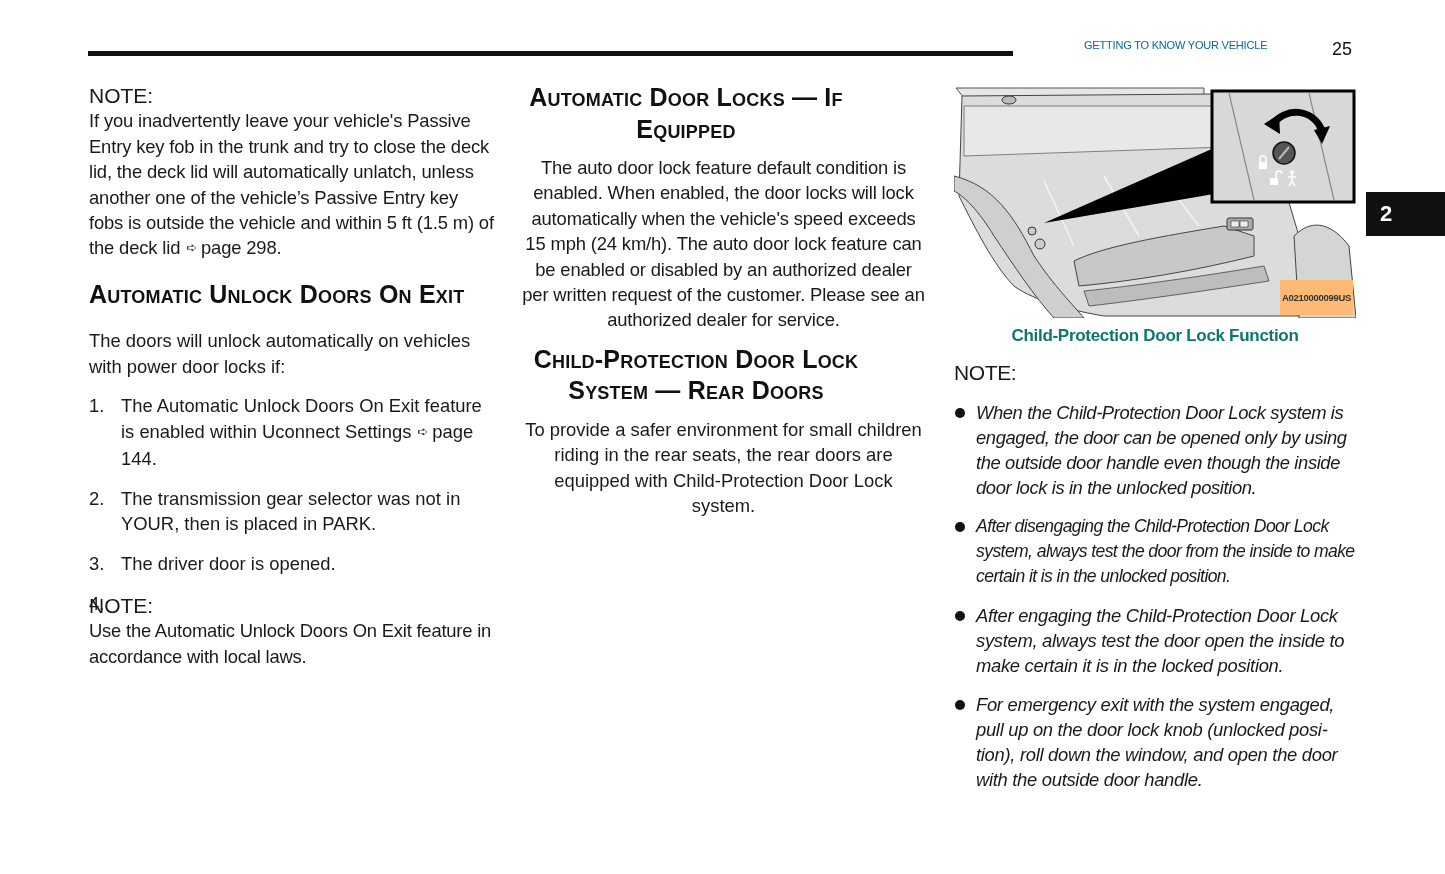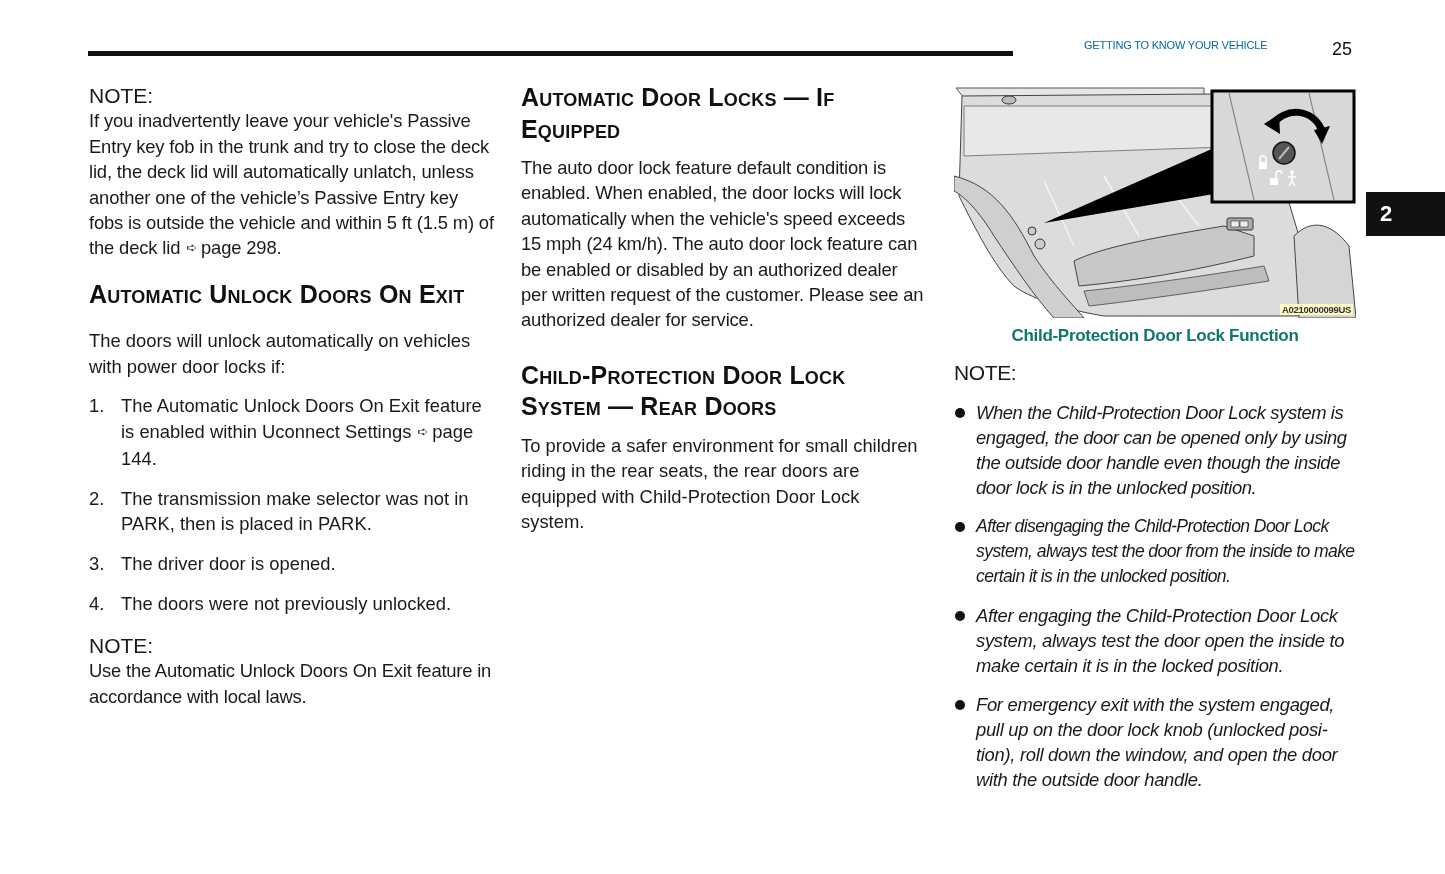--- a/index.html
+++ b/index.html
@@ -15,21 +15,21 @@
   }
   .page-number {
     position: absolute; left: 1332px; top: 39px; font-size: 18px; color: #111;
   }
   .chapter-tab {
     position: absolute; left: 1366px; top: 192px; width: 79px; height: 44px; background: #111;
     color: #fff; font-weight: bold; font-size: 22px; line-height: 44px; padding-left: 14px; box-sizing: border-box;
   }
   .col { position: absolute; top: 80px; }
   .col1 { left: 89px; width: 405px; }
-  .col2 { left: 521px; width: 405px; }
+  .col2 { left: 521px; width: 405px; text-align: center; }
   .col3 { left: 954px; width: 405px; }
   .body-text { font-size: 18.4px; line-height: 25.4px; margin: 0; }
   .note-label { font-size: 21px; line-height: 25.4px; margin: 0; }
   .heading {
     font-weight: bold; font-variant: small-caps; font-size: 25px; line-height: 31.5px;
     margin: 0; color: #111; letter-spacing: 0.2px;
   }
   .xref { font-size: 13px; color: #333; margin: 0 4px 0 6px; position: relative; top: -2px; }
   ol.steps { list-style: none; margin: 0; padding: 0; }
   ol.steps li { position: relative; padding-left: 32px; font-size: 18.4px; line-height: 25.4px; margin-bottom: 14.6px; }
@@ -40,22 +40,22 @@
     position: absolute; left: 1px; top: 8px; width: 10px; height: 10px; border-radius: 50%; background: #111;
   }
   .figure {
     position: relative; width: 402px; height: 232px; background: #fff; overflow: hidden;
   }
   .fig-caption {
     font-weight: bold; font-size: 17px; text-align: center; margin-top: 8px; width: 402px;
     letter-spacing: -0.3px; color: #0f766e;
   }
   .fig-code {
-    position: absolute; right: 3px; bottom: 3px; background: #fef9c3; font-size: 9.5px; font-weight: bold;
-    color: #333; padding: 0 2px; letter-spacing: -0.3px;
+    position: absolute; right: 3px; bottom: 3px; background: #fdba74; font-size: 9.5px; font-weight: bold;
+    color: #333; padding: 12px 2px; letter-spacing: -0.3px;
   }
 </style>
 </head>
 <body>
 
 <div class="top-rule"></div>
 <div class="running-head">GETTING TO KNOW YOUR VEHICLE</div>
 <div class="page-number">25</div>
 <div class="chapter-tab">2</div>
 
@@ -66,39 +66,38 @@
   </p>
   <h2 class="heading" style="margin-top:16px;">Automatic Unlock Doors On Exit</h2>
   <p class="body-text" style="margin-top:18px;">The doors will unlock automatically on vehicles with power door locks if:</p>
   <ol class="steps" style="margin-top:14px;">
     <li>
       <span class="num">1.</span>
       <span>The Automatic Unlock Doors On Exit feature is enabled within Uconnect Settings</span><span class="xref">➪</span><span>page 144.</span>
     </li>
     <li>
       <span class="num">2.</span>
-      <span>The transmission make selector was not in PARK, then is placed in PARK.</span>
+      <span>The transmission gear selector was not in YOUR, then is placed in PARK.</span>
     </li>
     <li>
       <span class="num">3.</span>
       <span>The driver door is opened.</span>
     </li>
     <li>
       <span class="num">4.</span>
-      <span>The doors were not previously unlocked.</span>
     </li>
   </ol>
   <p class="note-label" style="margin-top:16px;">NOTE:</p>
   <p class="body-text" style="letter-spacing:-0.2px;">Use the Automatic Unlock Doors On Exit feature in accordance with local laws.</p>
 </div>
 
 <div class="col col2">
   <h2 class="heading" style="margin-top:2px;width:330px;">Automatic Door Locks — If Equipped</h2>
   <p class="body-text" style="margin-top:10px;letter-spacing:-0.15px;">The auto door lock feature default condition is enabled. When enabled, the door locks will lock automatically when the vehicle's speed exceeds 15 mph (24 km/h). The auto door lock feature can be enabled or disabled by an authorized dealer per written request of the customer. Please see an authorized dealer for service.</p>
-  <h2 class="heading" style="margin-top:27px;width:350px;">Child-Protection Door Lock System — Rear Doors</h2>
+  <h2 class="heading" style="margin-top:11px;width:350px;">Child-Protection Door Lock System — Rear Doors</h2>
   <p class="body-text" style="margin-top:10px;">To provide a safer environment for small children riding in the rear seats, the rear doors are equipped with Child-Protection Door Lock system.</p>
 </div>
 
 <div class="col col3" style="top:86px;">
   <div class="figure">
     <svg width="402" height="232" viewBox="0 0 402 232">
 
       <path d="M0,0 L402,0 L402,232 L0,232 Z" fill="#ffffff"></path>
       <path d="M2,2 L250,2 L250,12 L10,12 Z" fill="#e6e6e6" stroke="#555" stroke-width="1"></path>
       <path d="M8,10 L260,8 L300,40 L330,100 L345,150 L345,230 L150,230 C120,225 80,215 60,200 C40,180 20,140 5,110 Z" fill="#dcdcdc" stroke="#444" stroke-width="1"></path>

